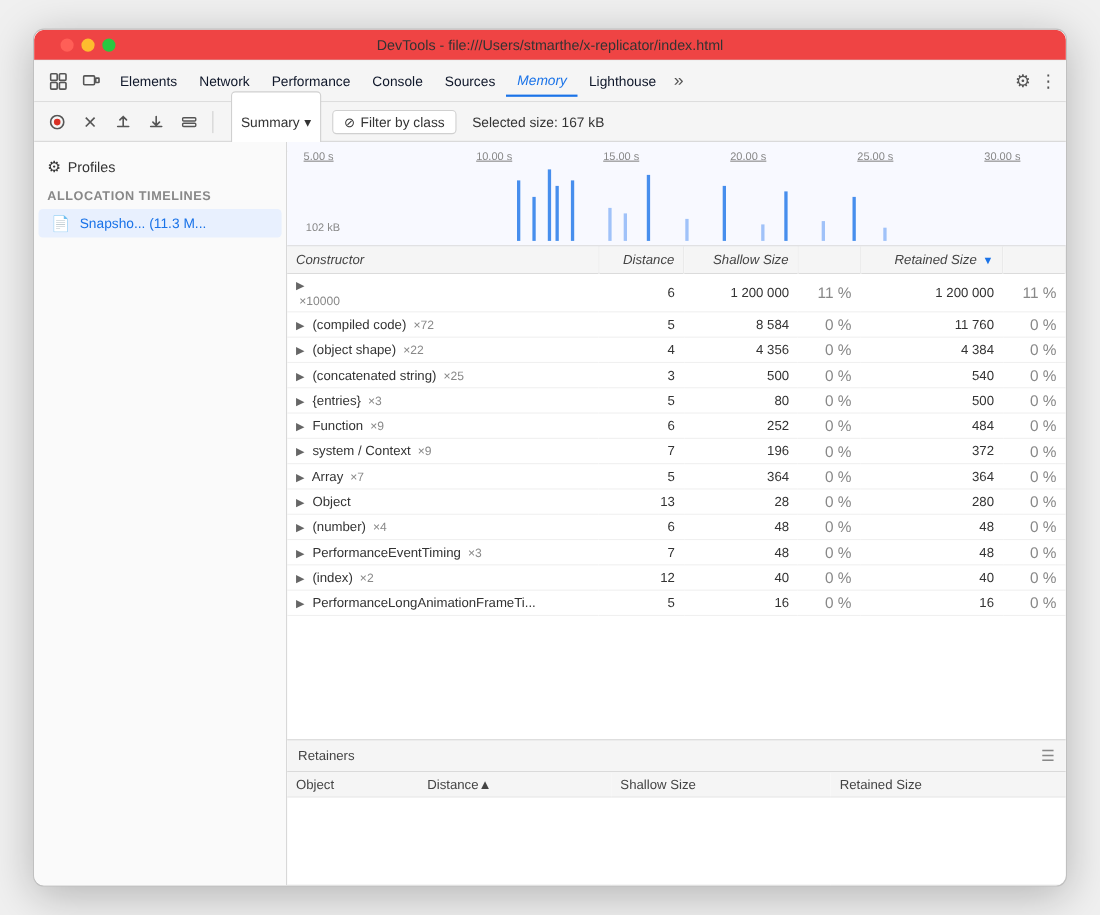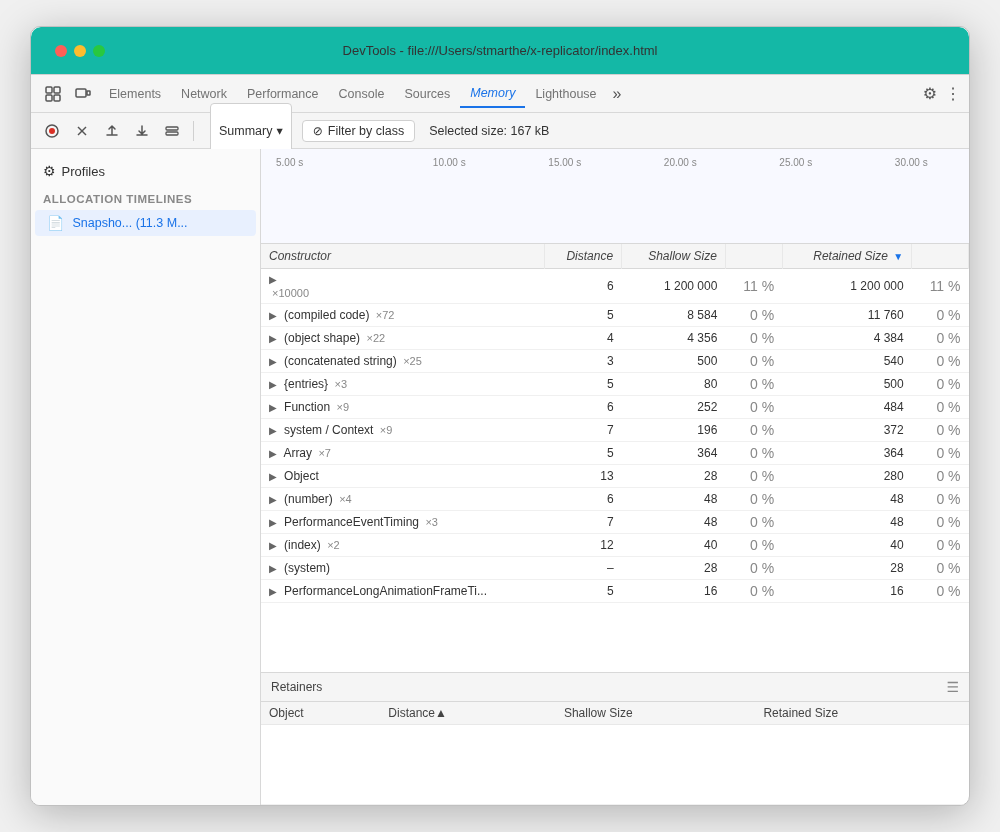--- a/index.html
+++ b/index.html
@@ -19,22 +19,22 @@
       background: #ffffff;
       border-radius: 10px;
       box-shadow: 0 8px 40px rgba(0,0,0,0.25);
       display: flex;
       flex-direction: column;
       overflow: hidden;
       border: 1px solid #c0c0c0;
     }
     
     .title-bar {
-      height: 48px;
-      background: #14b8a6;
+      height: 28px;
+      background: #ef4444;
       border-bottom: 1px solid #d0d0d0;
       display: flex;
       align-items: center;
       padding: 0 24px;
       position: relative;
       border-radius: 10px 10px 0 0;
     }
     .traffic-lights {
       display: flex;
       gap: 7px;
@@ -68,21 +68,21 @@
       align-items: center;
       justify-content: center;
       color: #555;
       font-size: 16px;
       cursor: pointer;
       margin-right: 2px;
     }
     .tab-item {
       padding: 6px 10px;
       font-size: 12.5px;
-      color: #737373;
+      color: #0f172a;
       cursor: pointer;
       white-space: nowrap;
       border-radius: 4px;
     }
     .tab-item.active {
       color: #1a73e8;
       border-bottom: 2px solid #1a73e8;
       border-radius: 0;
       font-weight: 500;
       font-style: italic;
@@ -217,20 +217,21 @@
       position: absolute;
       top: 8px;
       left: 15px;
       right: 0;
       font-size: 10px;
       color: #888;
     }
     .ruler-mark {
       flex: 1;
       text-align: center;
+      text-decoration: underline;
     }
     .ruler-mark:first-child { text-align: left; }
     .timeline-area {
       position: absolute;
       top: 28px;
       left: 15px;
       right: 0;
       bottom: 0;
     }
     .timeline-label {
@@ -439,20 +440,39 @@
     <div class="content">
 
       <div class="timeline">
         <div class="timeline-rulers">
           <span class="ruler-mark">5.00 s</span>
           <span class="ruler-mark">10.00 s</span>
           <span class="ruler-mark">15.00 s</span>
           <span class="ruler-mark">20.00 s</span>
           <span class="ruler-mark">25.00 s</span>
           <span class="ruler-mark">30.00 s</span>
+        </div>
+        <div class="timeline-area">
+          <span class="timeline-label">102 kB</span>
+
+          <div class="timeline-bar selected" style="left:28%; height:55px; bottom:4px;"></div>
+          <div class="timeline-bar selected" style="left:30%; height:40px; bottom:4px;"></div>
+          <div class="timeline-bar selected" style="left:32%; height:65px; bottom:4px;"></div>
+          <div class="timeline-bar selected" style="left:33%; height:50px; bottom:4px;"></div>
+          <div class="timeline-bar selected" style="left:35%; height:55px; bottom:4px;"></div>
+          <div class="timeline-bar" style="left:40%; height:30px; bottom:4px;"></div>
+          <div class="timeline-bar" style="left:42%; height:25px; bottom:4px;"></div>
+          <div class="timeline-bar selected" style="left:45%; height:60px; bottom:4px;"></div>
+          <div class="timeline-bar" style="left:50%; height:20px; bottom:4px;"></div>
+          <div class="timeline-bar selected" style="left:55%; height:50px; bottom:4px;"></div>
+          <div class="timeline-bar" style="left:60%; height:15px; bottom:4px;"></div>
+          <div class="timeline-bar selected" style="left:63%; height:45px; bottom:4px;"></div>
+          <div class="timeline-bar" style="left:68%; height:18px; bottom:4px;"></div>
+          <div class="timeline-bar selected" style="left:72%; height:40px; bottom:4px;"></div>
+          <div class="timeline-bar" style="left:76%; height:12px; bottom:4px;"></div>
         </div>
       </div>
 
       <div class="table-container">
         <table class="data-table">
           <thead>
             <tr>
               <th>Constructor</th>
               <th class="right">Distance</th>
               <th class="right">Shallow Size</th>
@@ -597,32 +617,20 @@
               <tr>
     <td>
       <span class="expand-arrow">▶</span>
       <span>(index)</span>
       <span class="count-badge">&nbsp;×2</span>
     </td>
     <td class="right">12</td>
     <td class="right">40</td>
     <td class="right muted">0 %</td>
     <td class="right">40</td>
-    <td class="right muted">0 %</td>
-  </tr>
-              <tr>
-    <td>
-      <span class="expand-arrow">▶</span>
-      <span>(system)</span>
-      
-    </td>
-    <td class="right">–</td>
-    <td class="right">28</td>
-    <td class="right muted">0 %</td>
-    <td class="right">28</td>
     <td class="right muted">0 %</td>
   </tr>
               <tr>
     <td>
       <span class="expand-arrow">▶</span>
       <span>PerformanceLongAnimationFrameTi...</span>
       
     </td>
     <td class="right">5</td>
     <td class="right">16</td>

